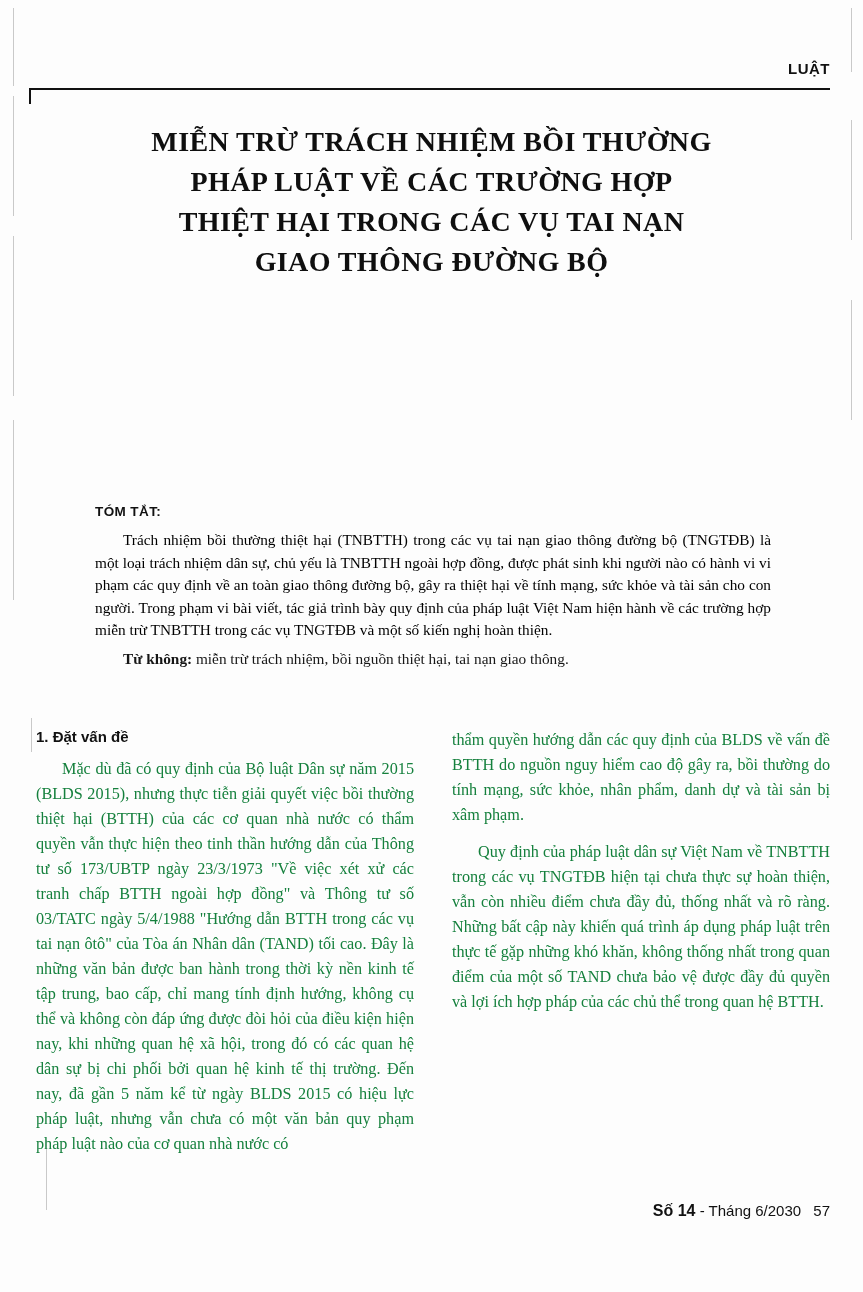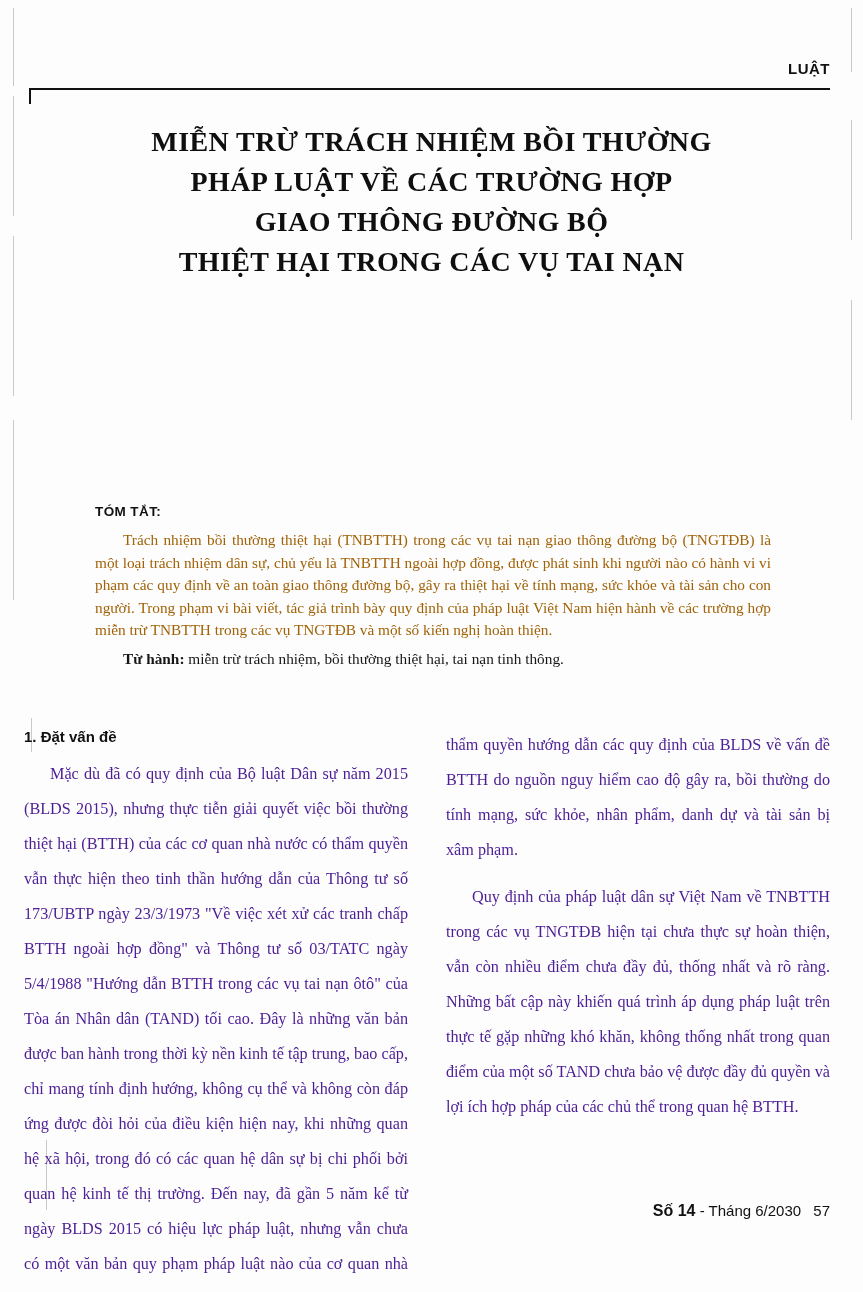--- a/index.html
+++ b/index.html
@@ -122,59 +122,59 @@
     letter-spacing: 0.4px;
     margin-bottom: 10px;
     color: #111;
     margin-top: 42px;
   }
   .abstract-body {
     font-size: 15.3px;
     line-height: 22.5px;
     text-align: justify;
     text-indent: 28px;
-    color: #a16207;
+    color: #000000;
   }
   .keywords {
     margin-top: 6px;
     font-size: 15.3px;
     line-height: 22.5px;
     text-align: justify;
     text-indent: 28px;
     color: #161616;
   }
   .keywords b { font-weight: bold; }
 
   .columns {
     position: absolute;
-    left: 24px;
+    left: 36px;
     right: 33px;
     top: 728px;
     height: 460px;
     display: flex;
     gap: 38px;
   }
   .col {
     flex: 1 1 0;
     min-width: 0;
   }
   .section-heading {
     font-family: "Liberation Sans", sans-serif;
     font-weight: bold;
     font-size: 15px;
     margin: 0 0 12px 0;
     color: #111;
   }
   .para {
     font-size: 16.2px;
-    line-height: 35px;
+    line-height: 25px;
     text-align: justify;
     text-indent: 26px;
     margin: 0 0 12px 0;
-    color: #4c1d95;
+    color: #15803d;
   }
   .col.right .para:first-child { text-indent: 0; }
 
   .footer {
     position: absolute;
     right: 33px;
     bottom: 72px;
     font-family: "Liberation Sans", sans-serif;
     font-size: 15px;
     color: #111;
@@ -199,31 +199,31 @@
 
   <div class="header-band">
     <div class="header-label">LUẬT</div>
     <div class="header-rule"></div>
     <div class="header-rule-tick"></div>
   </div>
 
   <div class="title">
     <div>MIỄN TRỪ TRÁCH NHIỆM BỒI THƯỜNG</div>
     <div>PHÁP LUẬT VỀ CÁC TRƯỜNG HỢP</div>
+    <div>THIỆT HẠI TRONG CÁC VỤ TAI NẠN</div>
     <div>GIAO THÔNG ĐƯỜNG BỘ</div>
-    <div>THIỆT HẠI TRONG CÁC VỤ TAI NẠN</div>
   </div>
 
 
   <div class="abstract">
     <div class="abstract-heading">TÓM TẮT:</div>
     <div class="abstract-body">Trách nhiệm bồi thường thiệt hại (TNBTTH) trong các vụ tai nạn giao thông đường bộ (TNGTĐB) là một loại trách nhiệm dân sự, chủ yếu là TNBTTH ngoài hợp đồng, được phát sinh khi người nào có hành vi vi phạm các quy định về an toàn giao thông đường bộ, gây ra thiệt hại về tính mạng, sức khỏe và tài sản cho con người. Trong phạm vi bài viết, tác giả trình bày quy định của pháp luật Việt Nam hiện hành về các trường hợp miễn trừ TNBTTH trong các vụ TNGTĐB và một số kiến nghị hoàn thiện.</div>
     <div class="keywords">
-      <b>Từ hành:</b>
-      <span>miễn trừ trách nhiệm, bồi thường thiệt hại, tai nạn tinh thông.</span>
+      <b>Từ không:</b>
+      <span>miễn trừ trách nhiệm, bồi nguồn thiệt hại, tai nạn giao thông.</span>
     </div>
   </div>
 
   <div class="columns">
     <div class="col left">
       <div class="section-heading">1. Đặt vấn đề</div>
       <p class="para">Mặc dù đã có quy định của Bộ luật Dân sự năm 2015 (BLDS 2015), nhưng thực tiễn giải quyết việc bồi thường thiệt hại (BTTH) của các cơ quan nhà nước có thẩm quyền vẫn thực hiện theo tinh thần hướng dẫn của Thông tư số 173/UBTP ngày 23/3/1973 "Về việc xét xử các tranh chấp BTTH ngoài hợp đồng" và Thông tư số 03/TATC ngày 5/4/1988 "Hướng dẫn BTTH trong các vụ tai nạn ôtô" của Tòa án Nhân dân (TAND) tối cao. Đây là những văn bản được ban hành trong thời kỳ nền kinh tế tập trung, bao cấp, chỉ mang tính định hướng, không cụ thể và không còn đáp ứng được đòi hỏi của điều kiện hiện nay, khi những quan hệ xã hội, trong đó có các quan hệ dân sự bị chi phối bởi quan hệ kinh tế thị trường. Đến nay, đã gần 5 năm kể từ ngày BLDS 2015 có hiệu lực pháp luật, nhưng vẫn chưa có một văn bản quy phạm pháp luật nào của cơ quan nhà nước có</p>
     </div>
     <div class="col right">
       <p class="para">thẩm quyền hướng dẫn các quy định của BLDS về vấn đề BTTH do nguồn nguy hiểm cao độ gây ra, bồi thường do tính mạng, sức khỏe, nhân phẩm, danh dự và tài sản bị xâm phạm.</p>

